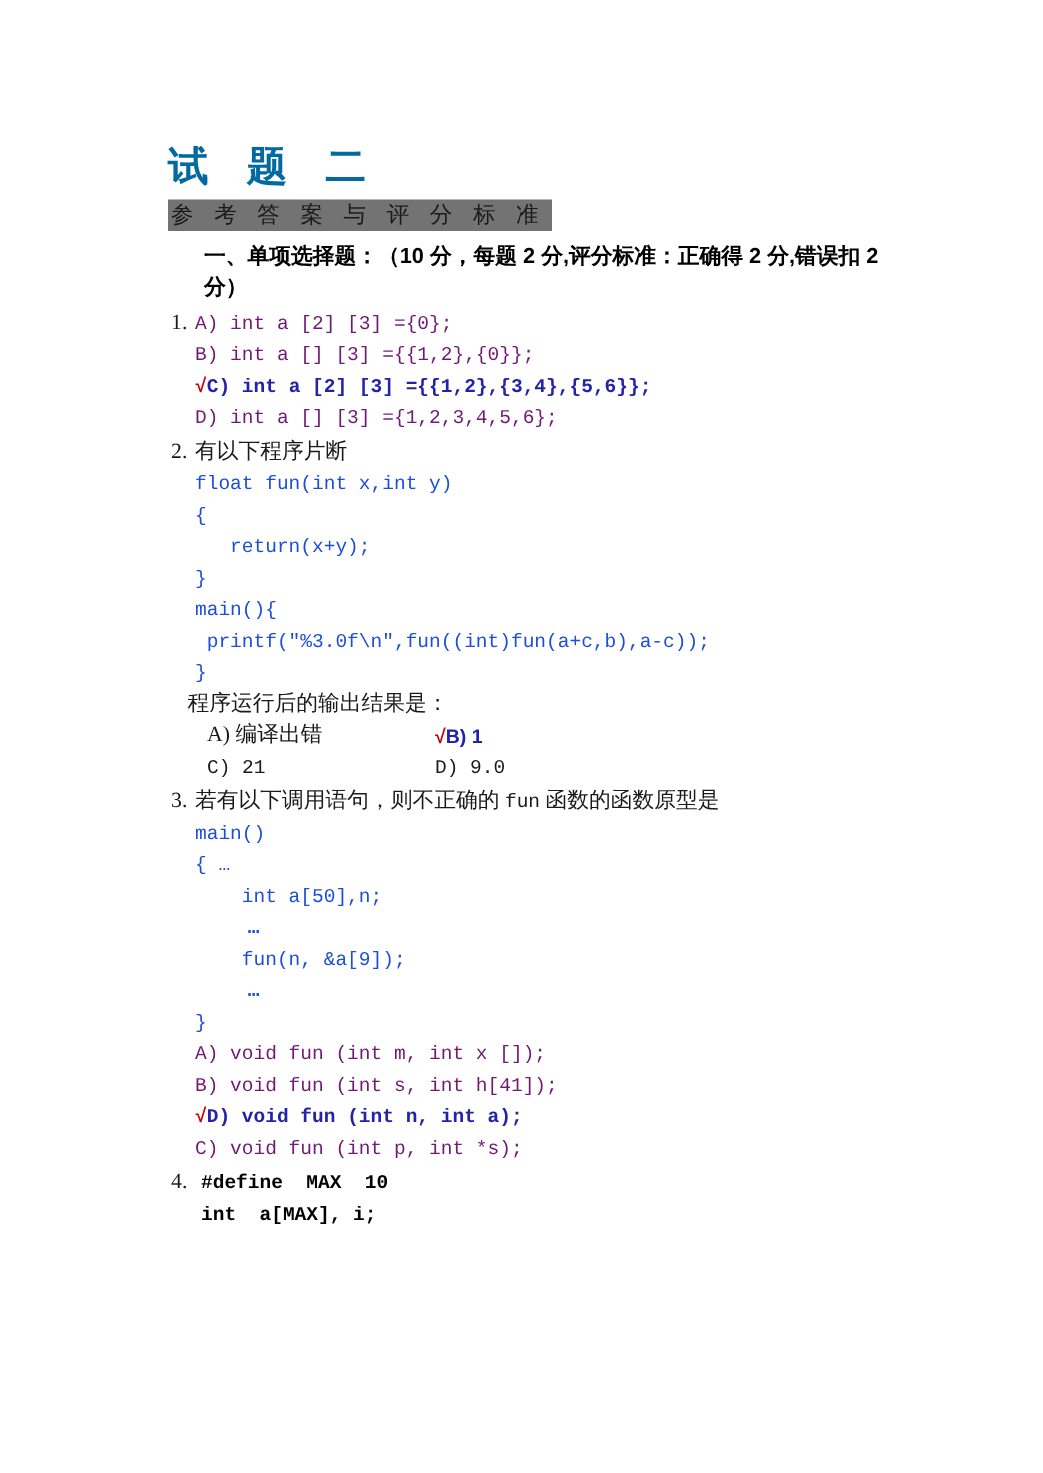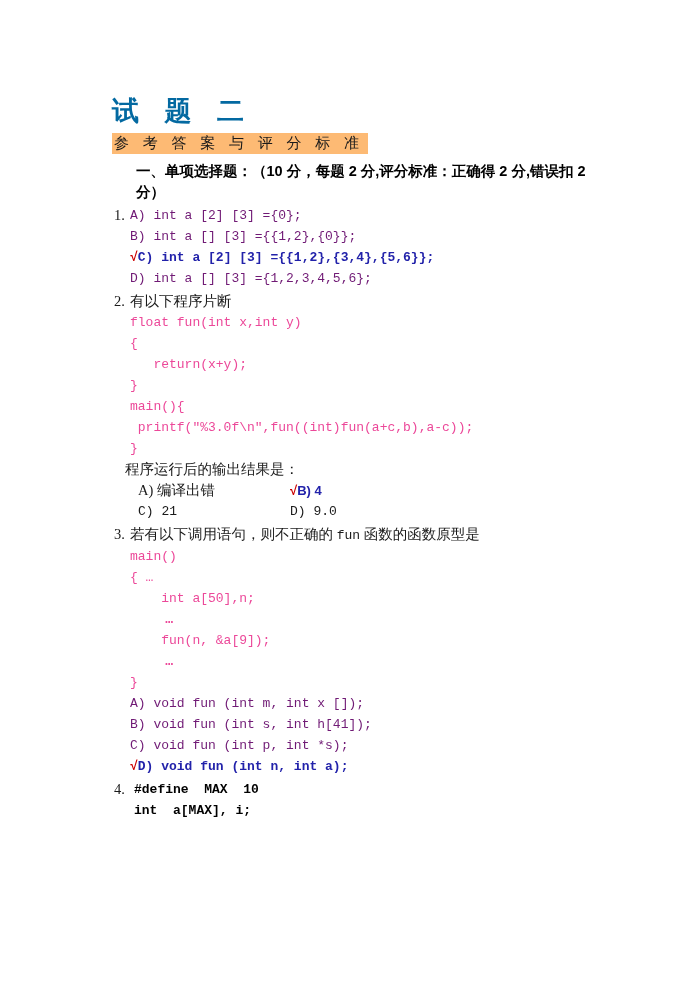--- a/index.html
+++ b/index.html
@@ -27,21 +27,21 @@
     font-family: "Liberation Sans", "DejaVu Sans", sans-serif;
     font-weight: bold;
     font-size: 27px;
     letter-spacing: 9px;
     line-height: 1.1;
     margin-top: 97px;
     color: #0369a1;
   }
   .doc-subtitle {
     display: inline-block;
-    background: #fdba74;
+    background: #737373;
     font-family: "Liberation Serif", "DejaVu Serif", serif;
     font-size: 15px;
     letter-spacing: 5px;
     padding: 1px 4px 1px 2px;
     margin-top: 6px;
     color: #1a1a1a;
   }
 
   
   .section-heading {
@@ -72,21 +72,21 @@
   }
   .mono {
     font-family: "Liberation Mono", "DejaVu Sans Mono", monospace;
     font-size: 13px;
   }
   .code-line {
     font-family: "Liberation Mono", "DejaVu Sans Mono", monospace;
     font-size: 13px;
     line-height: 21px;
     white-space: pre;
-    color: #ec4899;
+    color: #1d4ed8;
   }
   .code-line.bold {
     font-weight: bold;
     color: #000;
   }
   .opt {
     font-family: "Liberation Mono", "DejaVu Sans Mono", monospace;
     font-size: 13px;
     line-height: 21px;
     white-space: pre;
@@ -175,21 +175,21 @@
       <div class="code-line">{</div>
       <div class="code-line">   return(x+y);</div>
       <div class="code-line">}</div>
       <div class="code-line">main(){</div>
       <div class="code-line"> printf("%3.0f\n",fun((int)fun(a+c,b),a-c));</div>
       <div class="code-line">}</div>
     </div>
     <div class="txt-line">程序运行后的输出结果是：</div>
     <div class="opt-row">
       <span class="opt-col-a">A) 编译出错</span>
-      <span class="opt-col-b answer"><span class="tick">√</span><span>B) 4</span></span>
+      <span class="opt-col-b answer"><span class="tick">√</span><span>B) 1</span></span>
     </div>
     <div class="opt-row">
       <span class="opt-col-a mono">C) 21</span>
       <span class="opt-col-b mono">D) 9.0</span>
     </div>
   </div>
 
   <div class="question">
     <div class="q-stem">
       <span class="q-num">3.</span><span>若有以下调用语句，则不正确的 </span><span class="mono">fun</span><span> 函数的函数原型是</span>
@@ -198,22 +198,22 @@
       <div class="code-line">main()</div>
       <div class="code-line">{ …</div>
       <div class="code-line">    int a[50],n;</div>
       <div class="code-line ell">    …</div>
       <div class="code-line">    fun(n, &amp;a[9]);</div>
       <div class="code-line ell">    …</div>
       <div class="code-line">}</div>
     </div>
     <div class="opt"><span>A) void fun (int m, int x []);</span></div>
     <div class="opt"><span>B) void fun (int s, int h[41]);</span></div>
+    <div class="opt answer"><span class="tick">√</span><span>D) void fun (int n, int a);</span></div>
     <div class="opt"><span>C) void fun (int p, int *s);</span></div>
-    <div class="opt answer"><span class="tick">√</span><span>D) void fun (int n, int a);</span></div>
   </div>
 
   <div class="question">
     <div class="q-stem">
       <span class="q-num">4.</span>
     </div>
     <div style="padding-left:22px">
       <div class="code-line bold">#define  MAX  10</div>
       <div class="code-line bold">int  a[MAX], i;</div>
     </div>

